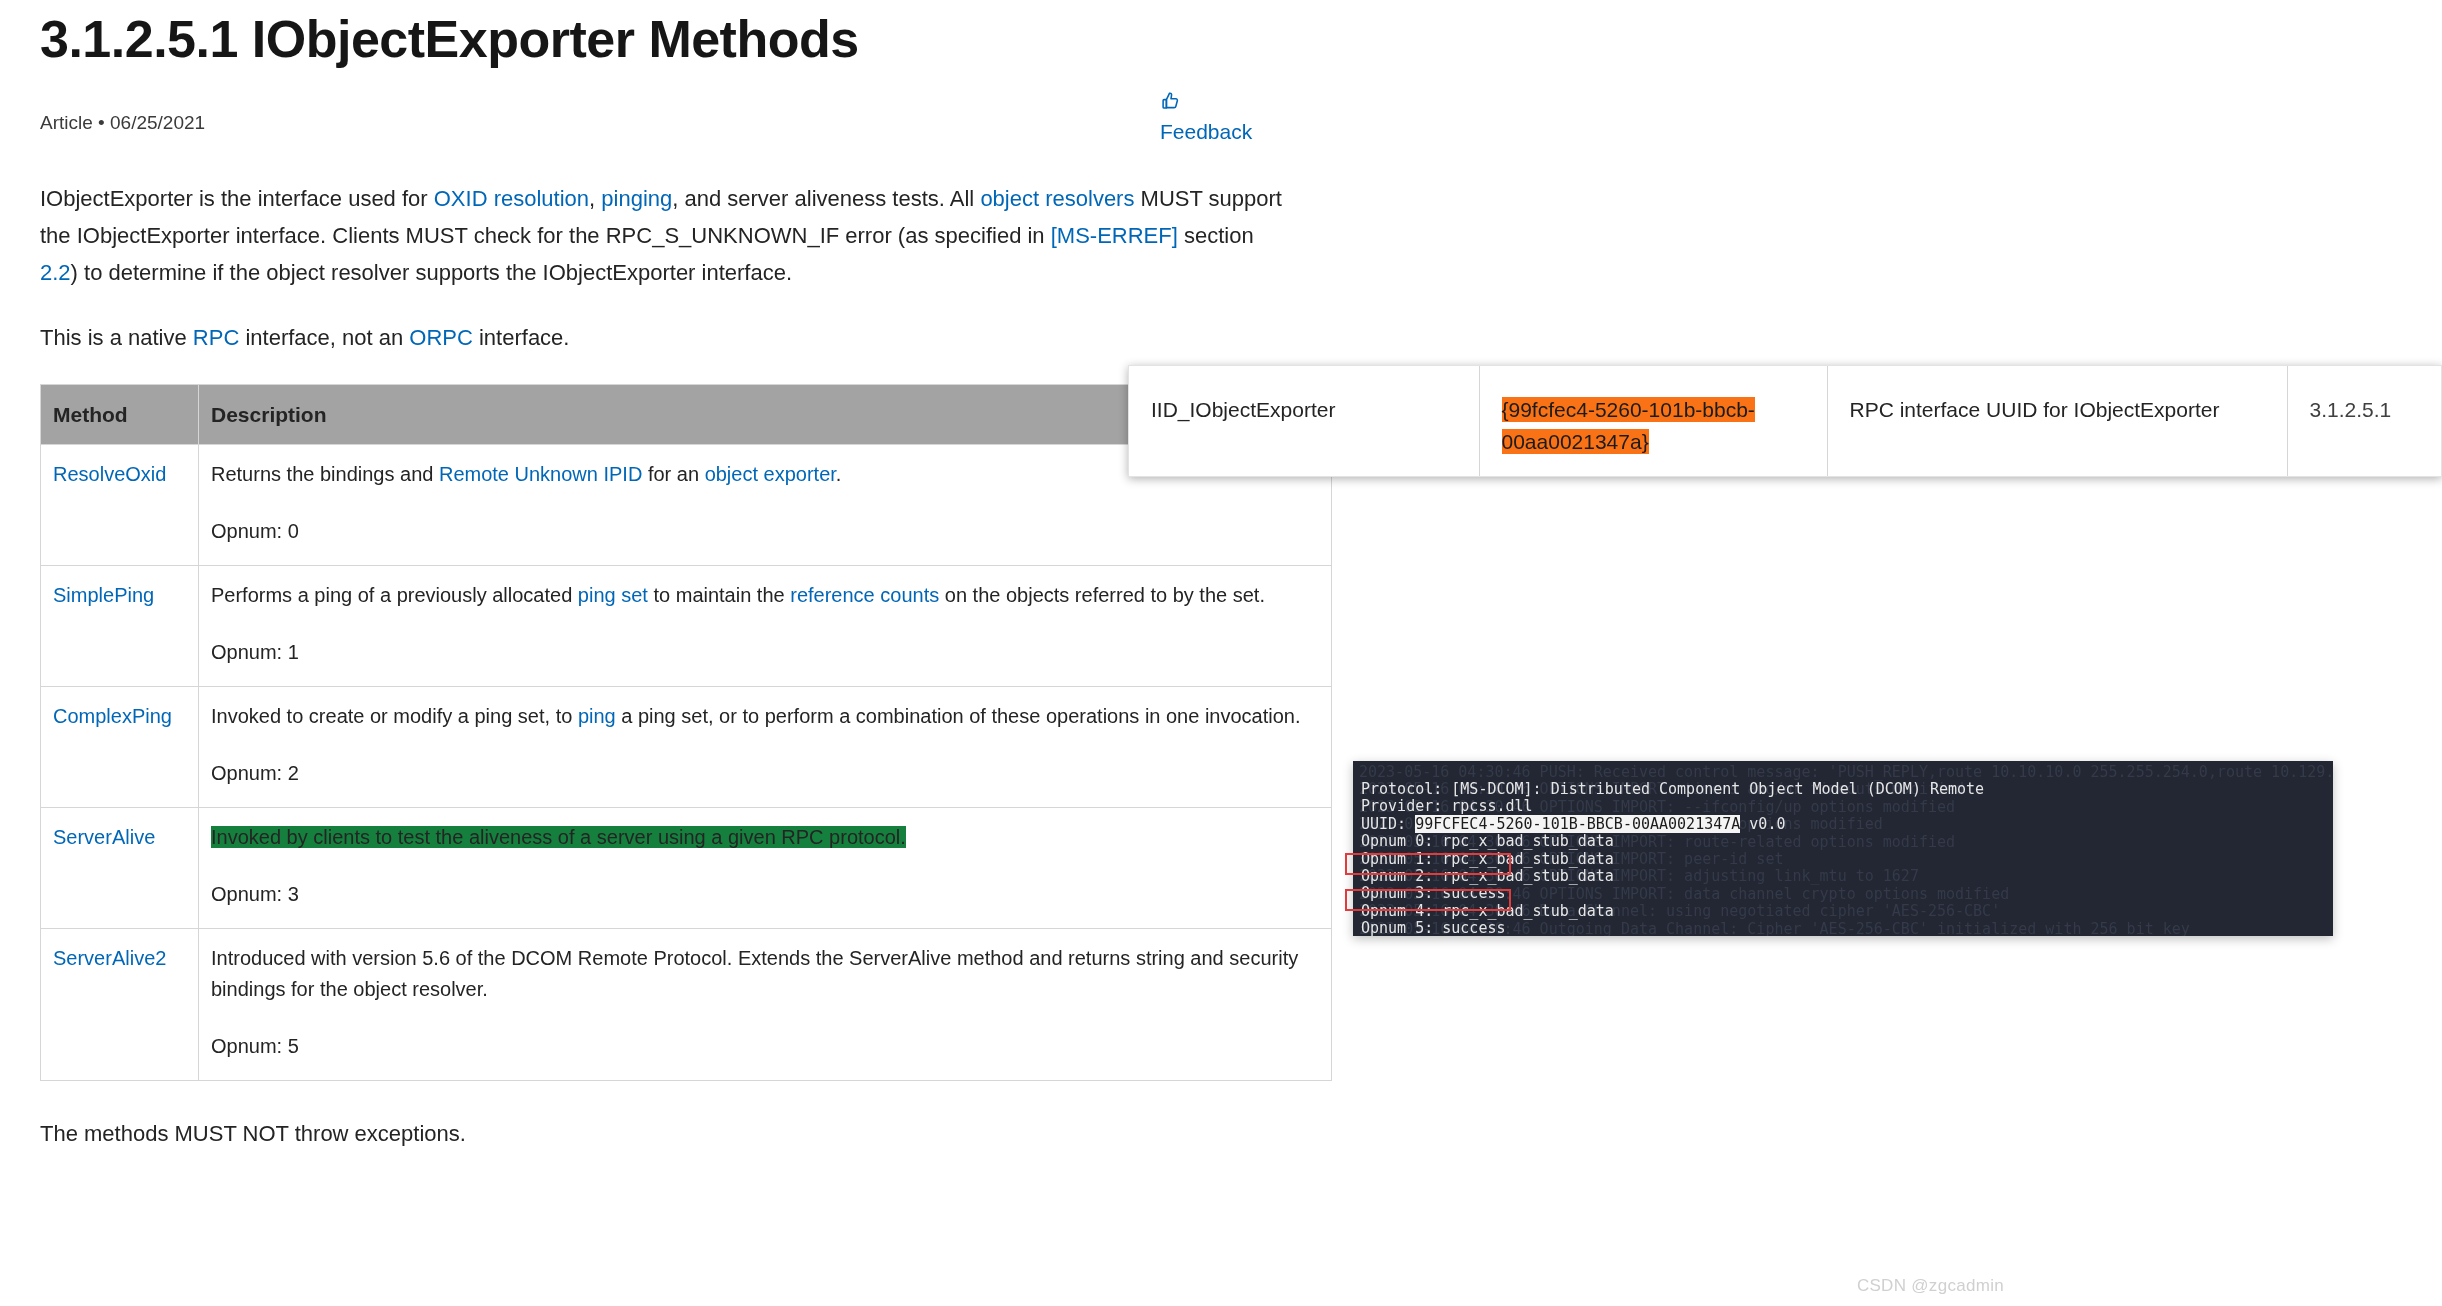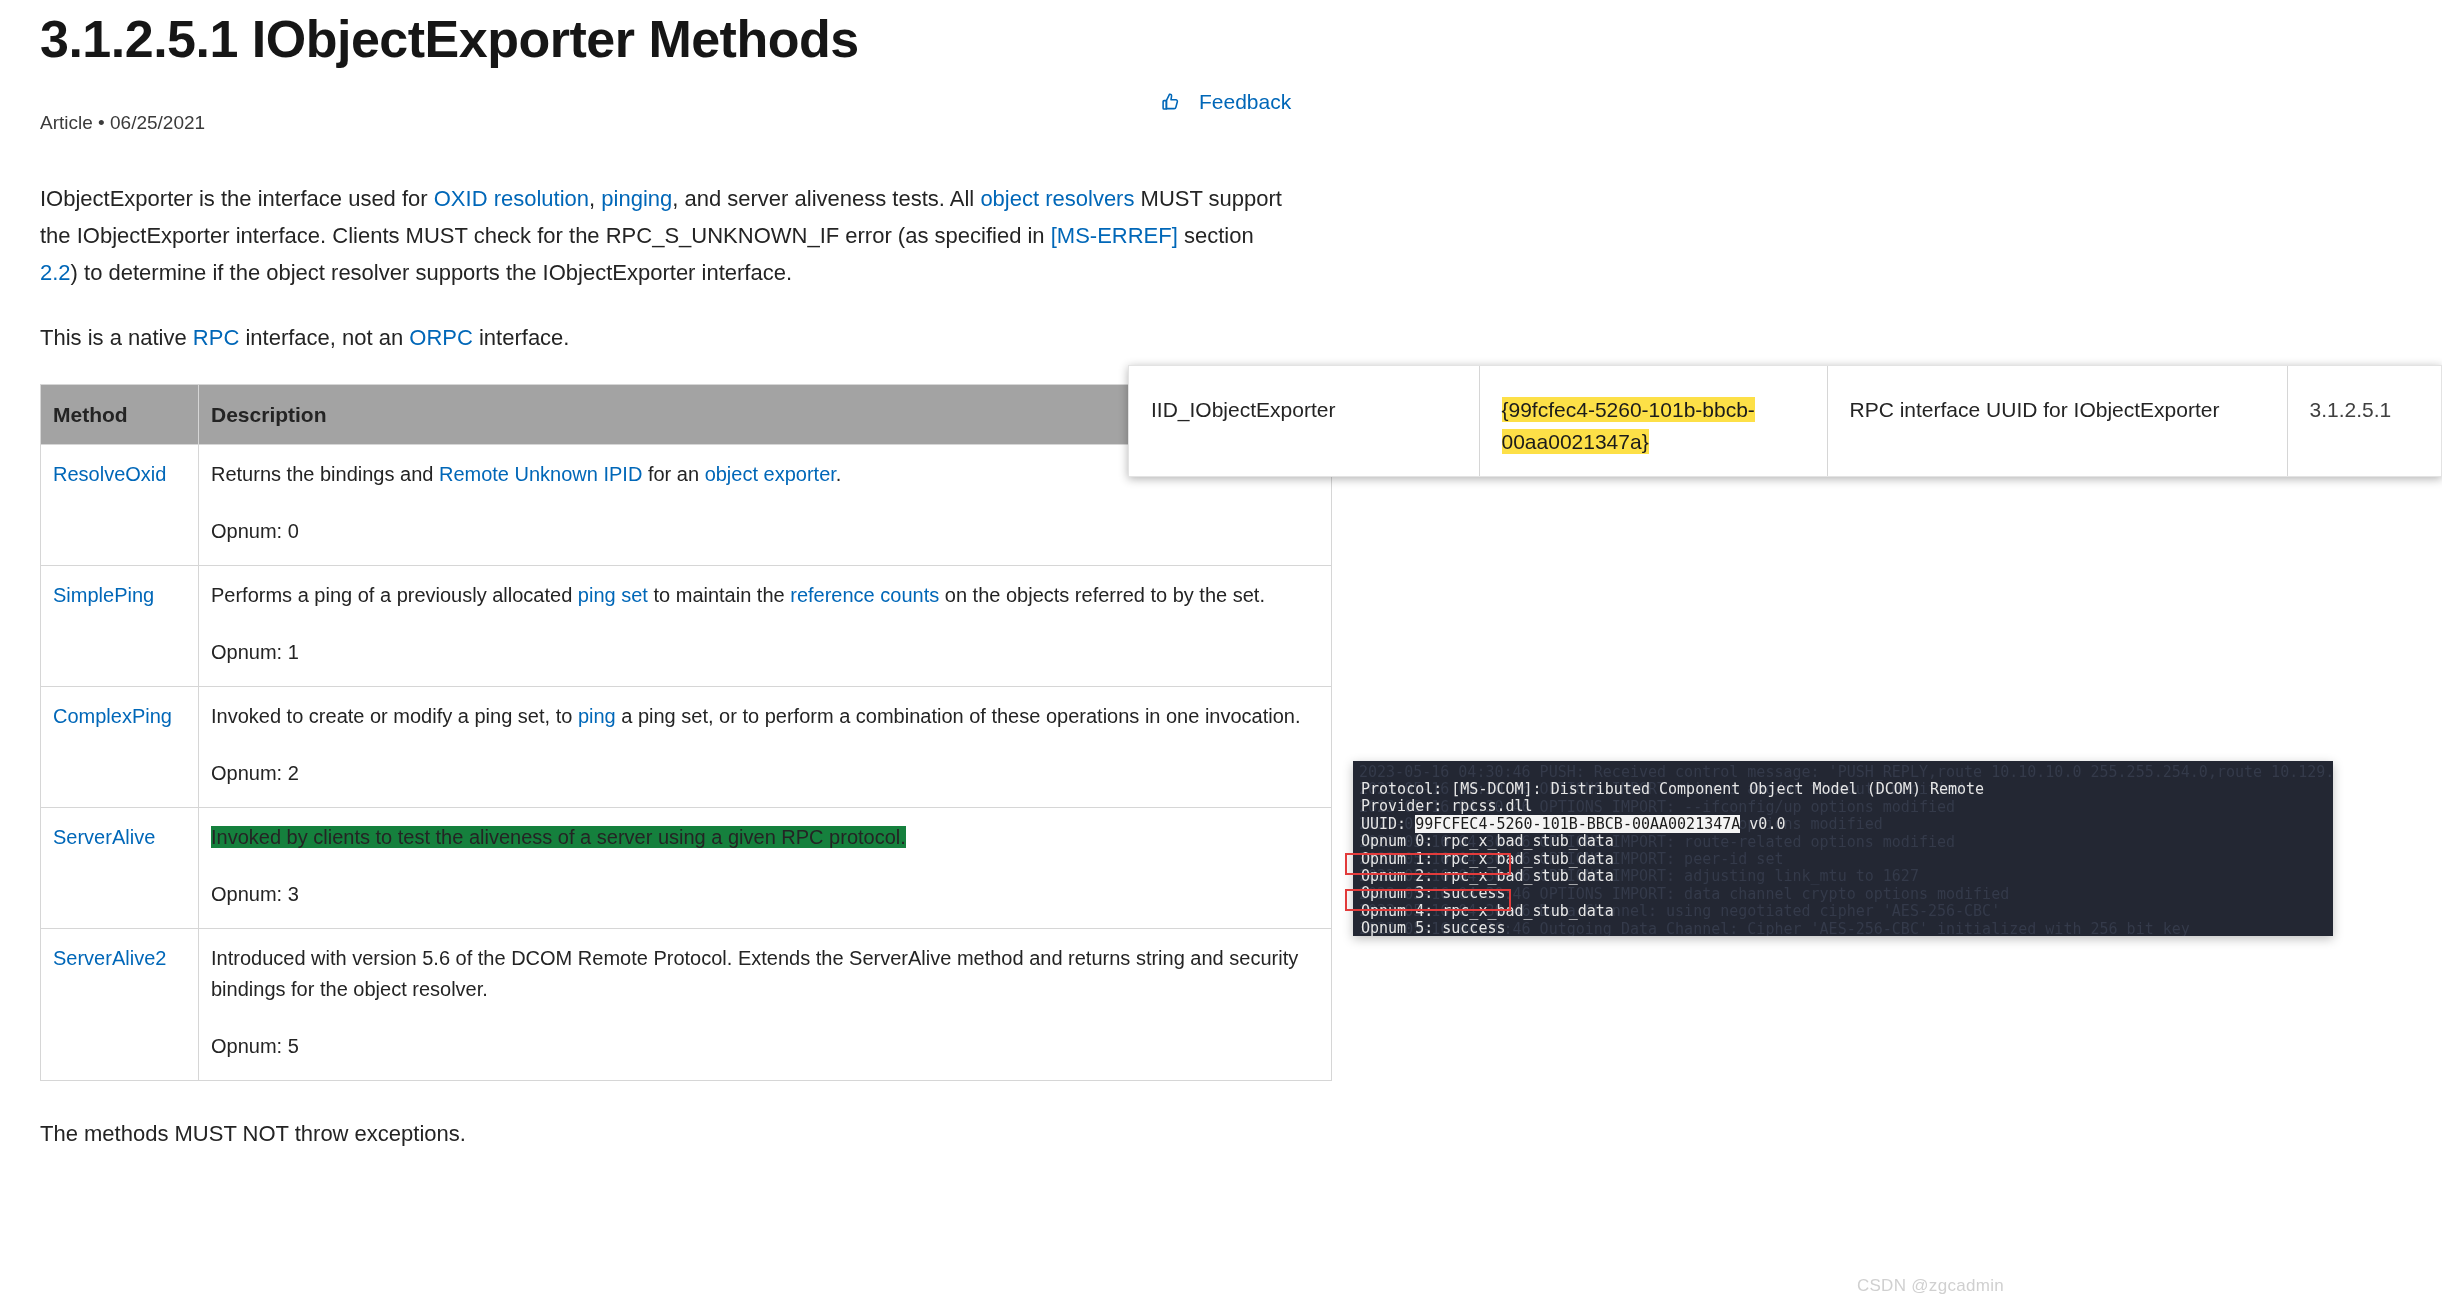--- a/index.html
+++ b/index.html
@@ -34,25 +34,26 @@
   }
   .meta-left {
     font-size: 19px;
     color: #3b3b3b;
   }
   .feedback {
     position: absolute;
     left: 1160px;
     top: 90px;
     display: flex;
-    align-items: center;
-    gap: 17px;
+    align-items: flex-start;
+    gap: 8px;
     color: #0067b8;
     font-size: 21px;
     cursor: pointer;
+    flex-direction: column;
   }
   .feedback svg { display:block; }
 
   p.body-para {
     font-size: 22px;
     line-height: 37px;
     color: #242424;
     margin: 44px 0 0 0;
     max-width: 1250px;
   }
@@ -113,21 +114,21 @@
     font-size: 21px;
     line-height: 32px;
     color: #242424;
     vertical-align: top;
   }
   .popup td:last-child { border-right: none; }
   .popup .c-a { width: 350px; }
   .popup .c-b { width: 348px; }
   .popup .c-c { width: 460px; }
   .hl-orange {
-    background: #fde047;
+    background: #f97316;
     color: #1b1b1b;
     padding: 1px 0;
     box-decoration-break: clone;
     -webkit-box-decoration-break: clone;
   }
   .popup a { color: #404040; text-decoration: none; }
 
   
   .terminal {
     position: absolute;

